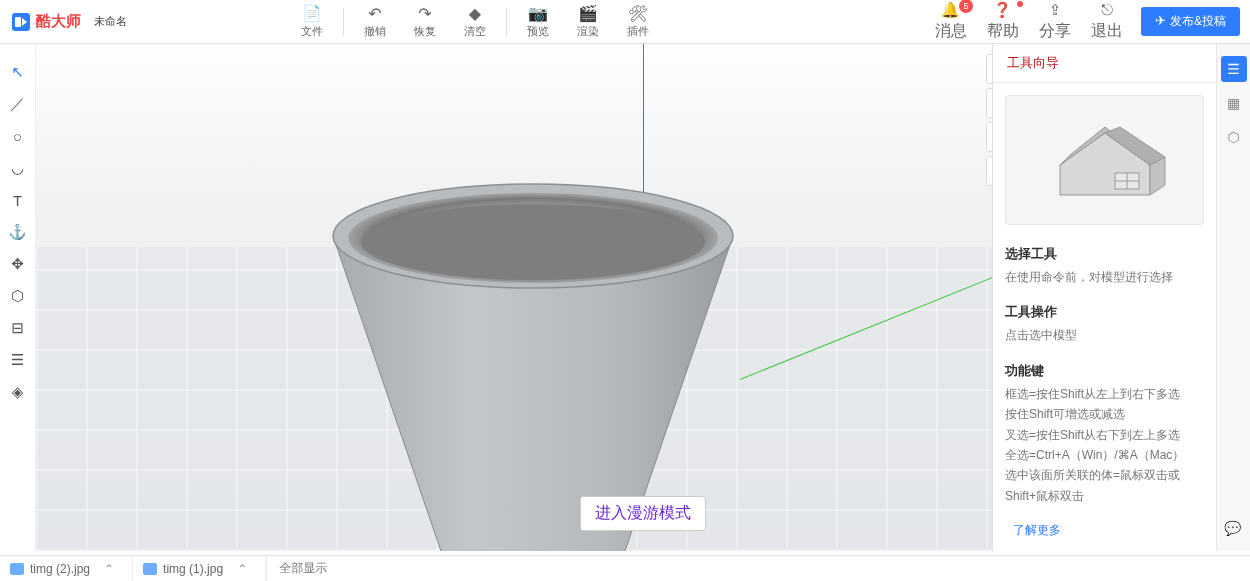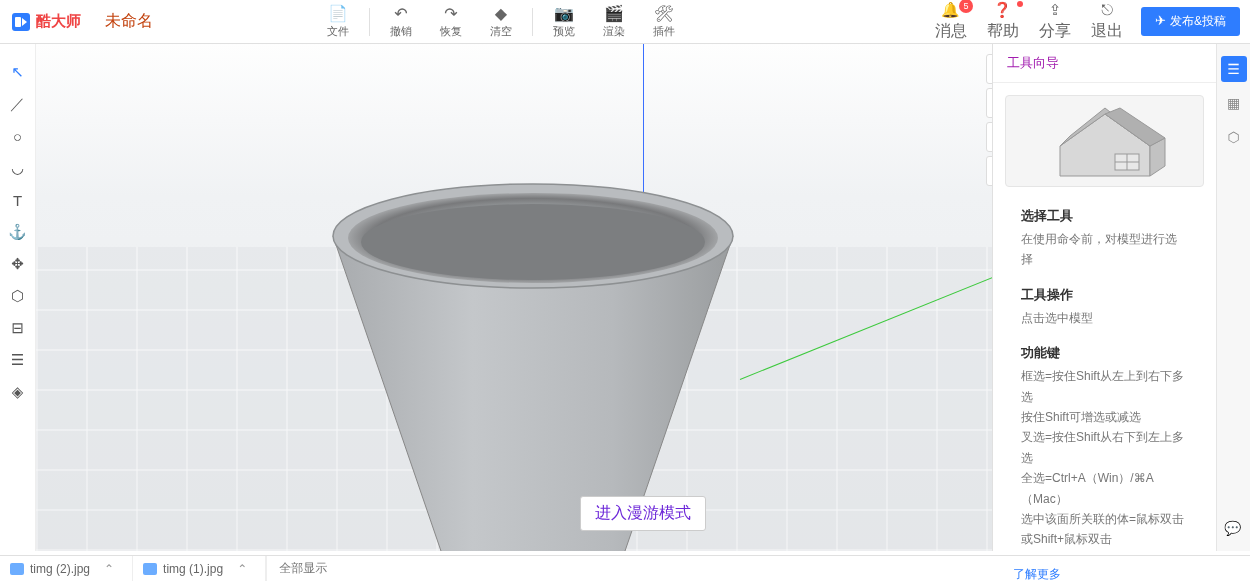--- a/index.html
+++ b/index.html
@@ -2,21 +2,21 @@
 <html><head>
 <meta charset="utf-8">
 <style>
 *{margin:0;padding:0;box-sizing:border-box;font-family:"Microsoft YaHei",Arial,sans-serif}
 body{width:1250px;height:581px;overflow:hidden;background:#fff;position:relative}
 .top-bar{height:44px;display:flex;align-items:center;border-bottom:1px solid #e0e0e0;background:#fff;position:relative;z-index:10}
 .logo{display:flex;align-items:center;padding:0 12px;font-size:15px;font-weight:bold;color:#ef4444}
 .logo-icon{width:18px;height:18px;background:#2e7dff;border-radius:3px;margin-right:6px;position:relative}
 .logo-icon::before{content:"";position:absolute;width:6px;height:10px;background:#fff;left:3px;top:4px;border-radius:1px}
 .logo-icon::after{content:"";position:absolute;width:0;height:0;border-left:5px solid #fff;border-top:4px solid transparent;border-bottom:4px solid transparent;right:3px;top:5px}
-.doc-name{color:#c2410c;font-size:16px;margin-left:12px}
+.doc-name{color:#404040;font-size:11px;margin-left:1px}
 .toolbar-group{display:flex;align-items:center;margin-left:160px}
 .toolbar-btn{display:flex;flex-direction:column;align-items:center;justify-content:center;padding:0 14px;cursor:pointer;color:#666;height:44px}
 .toolbar-btn .icon{font-size:16px;height:18px;display:flex;align-items:center;justify-content:center}
 .toolbar-btn .label{font-size:11px;margin-top:2px}
 .toolbar-sep{width:1px;height:28px;background:#e0e0e0;margin:0 6px}
 .right-actions{margin-left:auto;display:flex;align-items:center;padding-right:10px}
 .ra-btn{display:flex;flex-direction:column;align-items:center;padding:0 10px;cursor:pointer;color:#666;position:relative}
 .ra-btn .icon{font-size:15px}
 .ra-btn .label{font-size:16px;margin-top:2px}
 .badge{position:absolute;top:-2px;right:4px;background:#ff4d4f;color:#fff;border-radius:8px;font-size:9px;min-width:14px;height:14px;display:flex;align-items:center;justify-content:center;padding:0 3px}
@@ -34,24 +34,24 @@
 .axis-blue{position:absolute;left:50%;top:0;width:1px;height:40%;background:#3a6fff}
 .axis-green{position:absolute;left:58%;top:66%;width:360px;height:1px;background:#3dc93d;transform-origin:left;transform:rotate(-22deg)}
 .vase{position:absolute;left:22%;top:24%;width:460px;height:420px}
 .vase-svg{width:100%;height:100%}
 .roam-btn{position:absolute;left:50%;bottom:20px;transform:translateX(-50%);background:#fff;border:1px solid #ccc;padding:6px 14px;font-size:16px;border-radius:3px;cursor:pointer;color:#6d28d9}
 
 .view-controls{position:absolute;right:234px;top:54px;display:flex;flex-direction:column;gap:4px;z-index:5}
 .vc-btn{width:30px;height:30px;background:#fff;border:1px solid #ddd;border-radius:3px;display:flex;align-items:center;justify-content:center;cursor:pointer;color:#666;font-size:14px}
 
 .right-panel{width:224px;background:#fff;border-left:1px solid #e0e0e0;display:flex;flex-direction:column}
-.rp-header{padding:10px 14px;font-size:13px;color:#a21caf;border-bottom:1px solid #eee;display:flex;align-items:center;justify-content:space-between}
+.rp-header{padding:10px 14px;font-size:13px;color:#b91c1c;border-bottom:1px solid #eee;display:flex;align-items:center;justify-content:space-between}
 .rp-preview{margin:12px;height:130px;background:#f5f5f5;border:1px solid #e5e5e5;border-radius:4px;display:flex;align-items:center;justify-content:center}
 .house-svg{width:130px;height:90px}
-.rp-section{padding:8px 28px}
+.rp-section{padding:8px 12px}
 .rp-title{font-size:13px;color:#333;font-weight:600;margin-bottom:4px}
 .rp-desc{font-size:12px;color:#777;line-height:1.7}
 .rp-link{font-size:12px;color:#2e7dff;cursor:pointer;padding:8px 20px;display:inline-block}
 .rp-expand{position:absolute;right:234px;top:50%;width:14px;height:40px;background:#fff;border:1px solid #ddd;border-right:none;display:flex;align-items:center;justify-content:center;color:#aaa;font-size:10px;cursor:pointer;z-index:6}
 
 .far-right{position:absolute;right:0;top:44px;width:34px;bottom:30px;background:#f7f7f7;border-left:1px solid #e5e5e5;display:flex;flex-direction:column;align-items:center;padding-top:8px;z-index:8}
 .fr-btn{width:26px;height:26px;margin:4px 0;display:flex;align-items:center;justify-content:center;cursor:pointer;color:#888;font-size:14px;border-radius:3px}
 .fr-btn.active{background:#2e7dff;color:#fff}
 .fr-bottom{margin-top:auto;margin-bottom:10px}
 

